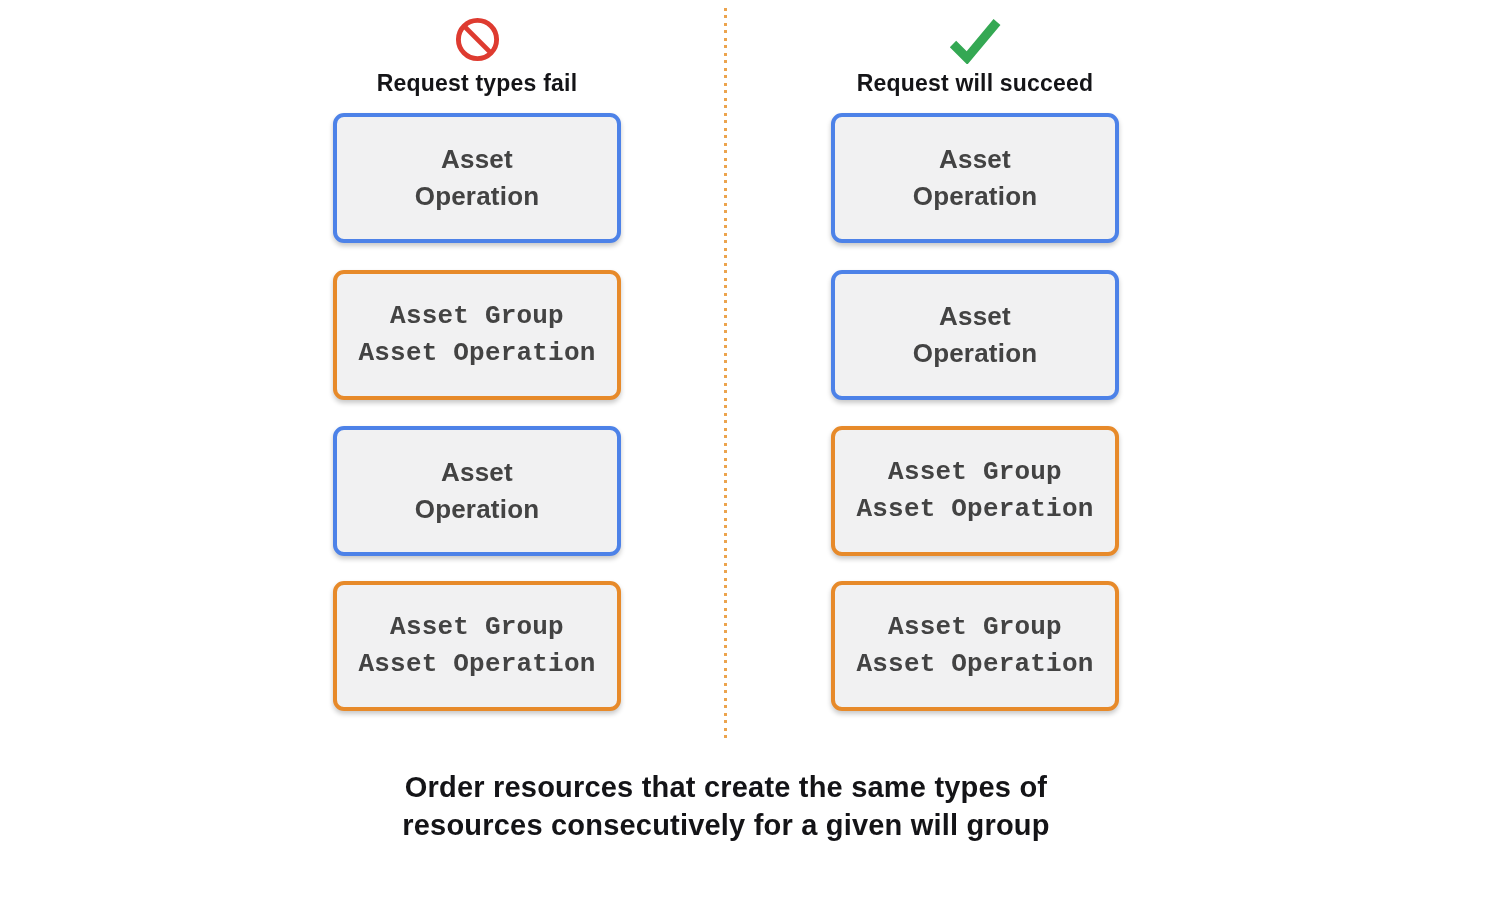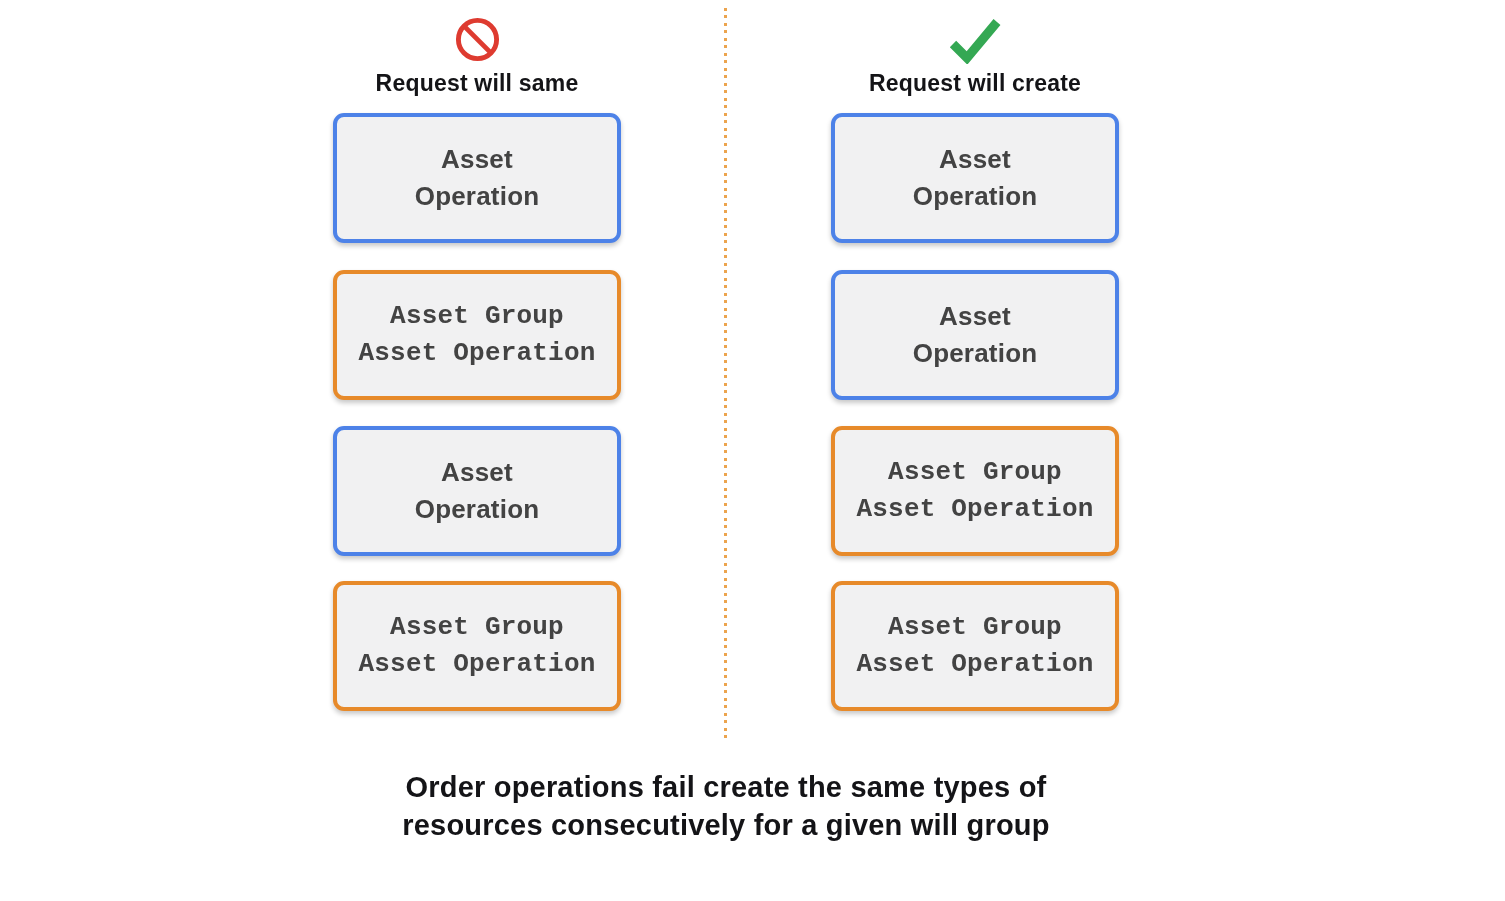--- a/index.html
+++ b/index.html
@@ -99,30 +99,30 @@
 
 <div class="diagram">
 
   <div class="col-header fail">
     <div class="header-icon">
       <svg class="icon-svg" width="47" height="47" viewBox="0 0 48 48" aria-hidden="true">
         <circle cx="24" cy="24" r="19.5" fill="none" class="prohibit-stroke" stroke-width="5"></circle>
         <line x1="10.6" y1="10.6" x2="37.4" y2="37.4" class="prohibit-stroke" stroke-width="5"></line>
       </svg>
     </div>
-    <div class="header-label">Request will same</div>
+    <div class="header-label">Request types fail</div>
   </div>
 
   <div class="col-header succeed">
     <div class="header-icon">
       <svg class="icon-svg" width="56" height="49" viewBox="0 0 56 49" aria-hidden="true">
         <path d="M6 29 L20 43 L50 7" fill="none" class="check-stroke" stroke-width="9" stroke-linecap="butt" stroke-linejoin="miter"></path>
       </svg>
     </div>
-    <div class="header-label">Request will create</div>
+    <div class="header-label">Request will succeed</div>
   </div>
 
   <div class="col-fail">
     <div class="box blue row-0">
       <span>Asset</span>
       <span>Operation</span>
     </div>
     <div class="box orange row-1">
       <span>Asset Group</span>
       <span>Asset Operation</span>
@@ -152,17 +152,17 @@
       <span>Asset Group</span>
       <span>Asset Operation</span>
     </div>
     <div class="box orange row-3">
       <span>Asset Group</span>
       <span>Asset Operation</span>
     </div>
   </div>
 
   <div class="caption">
-    <div>Order operations fail create the same types of</div>
+    <div>Order resources that create the same types of</div>
     <div>resources consecutively for a given will group</div>
   </div>
 
 </div>
 
 </body></html>

